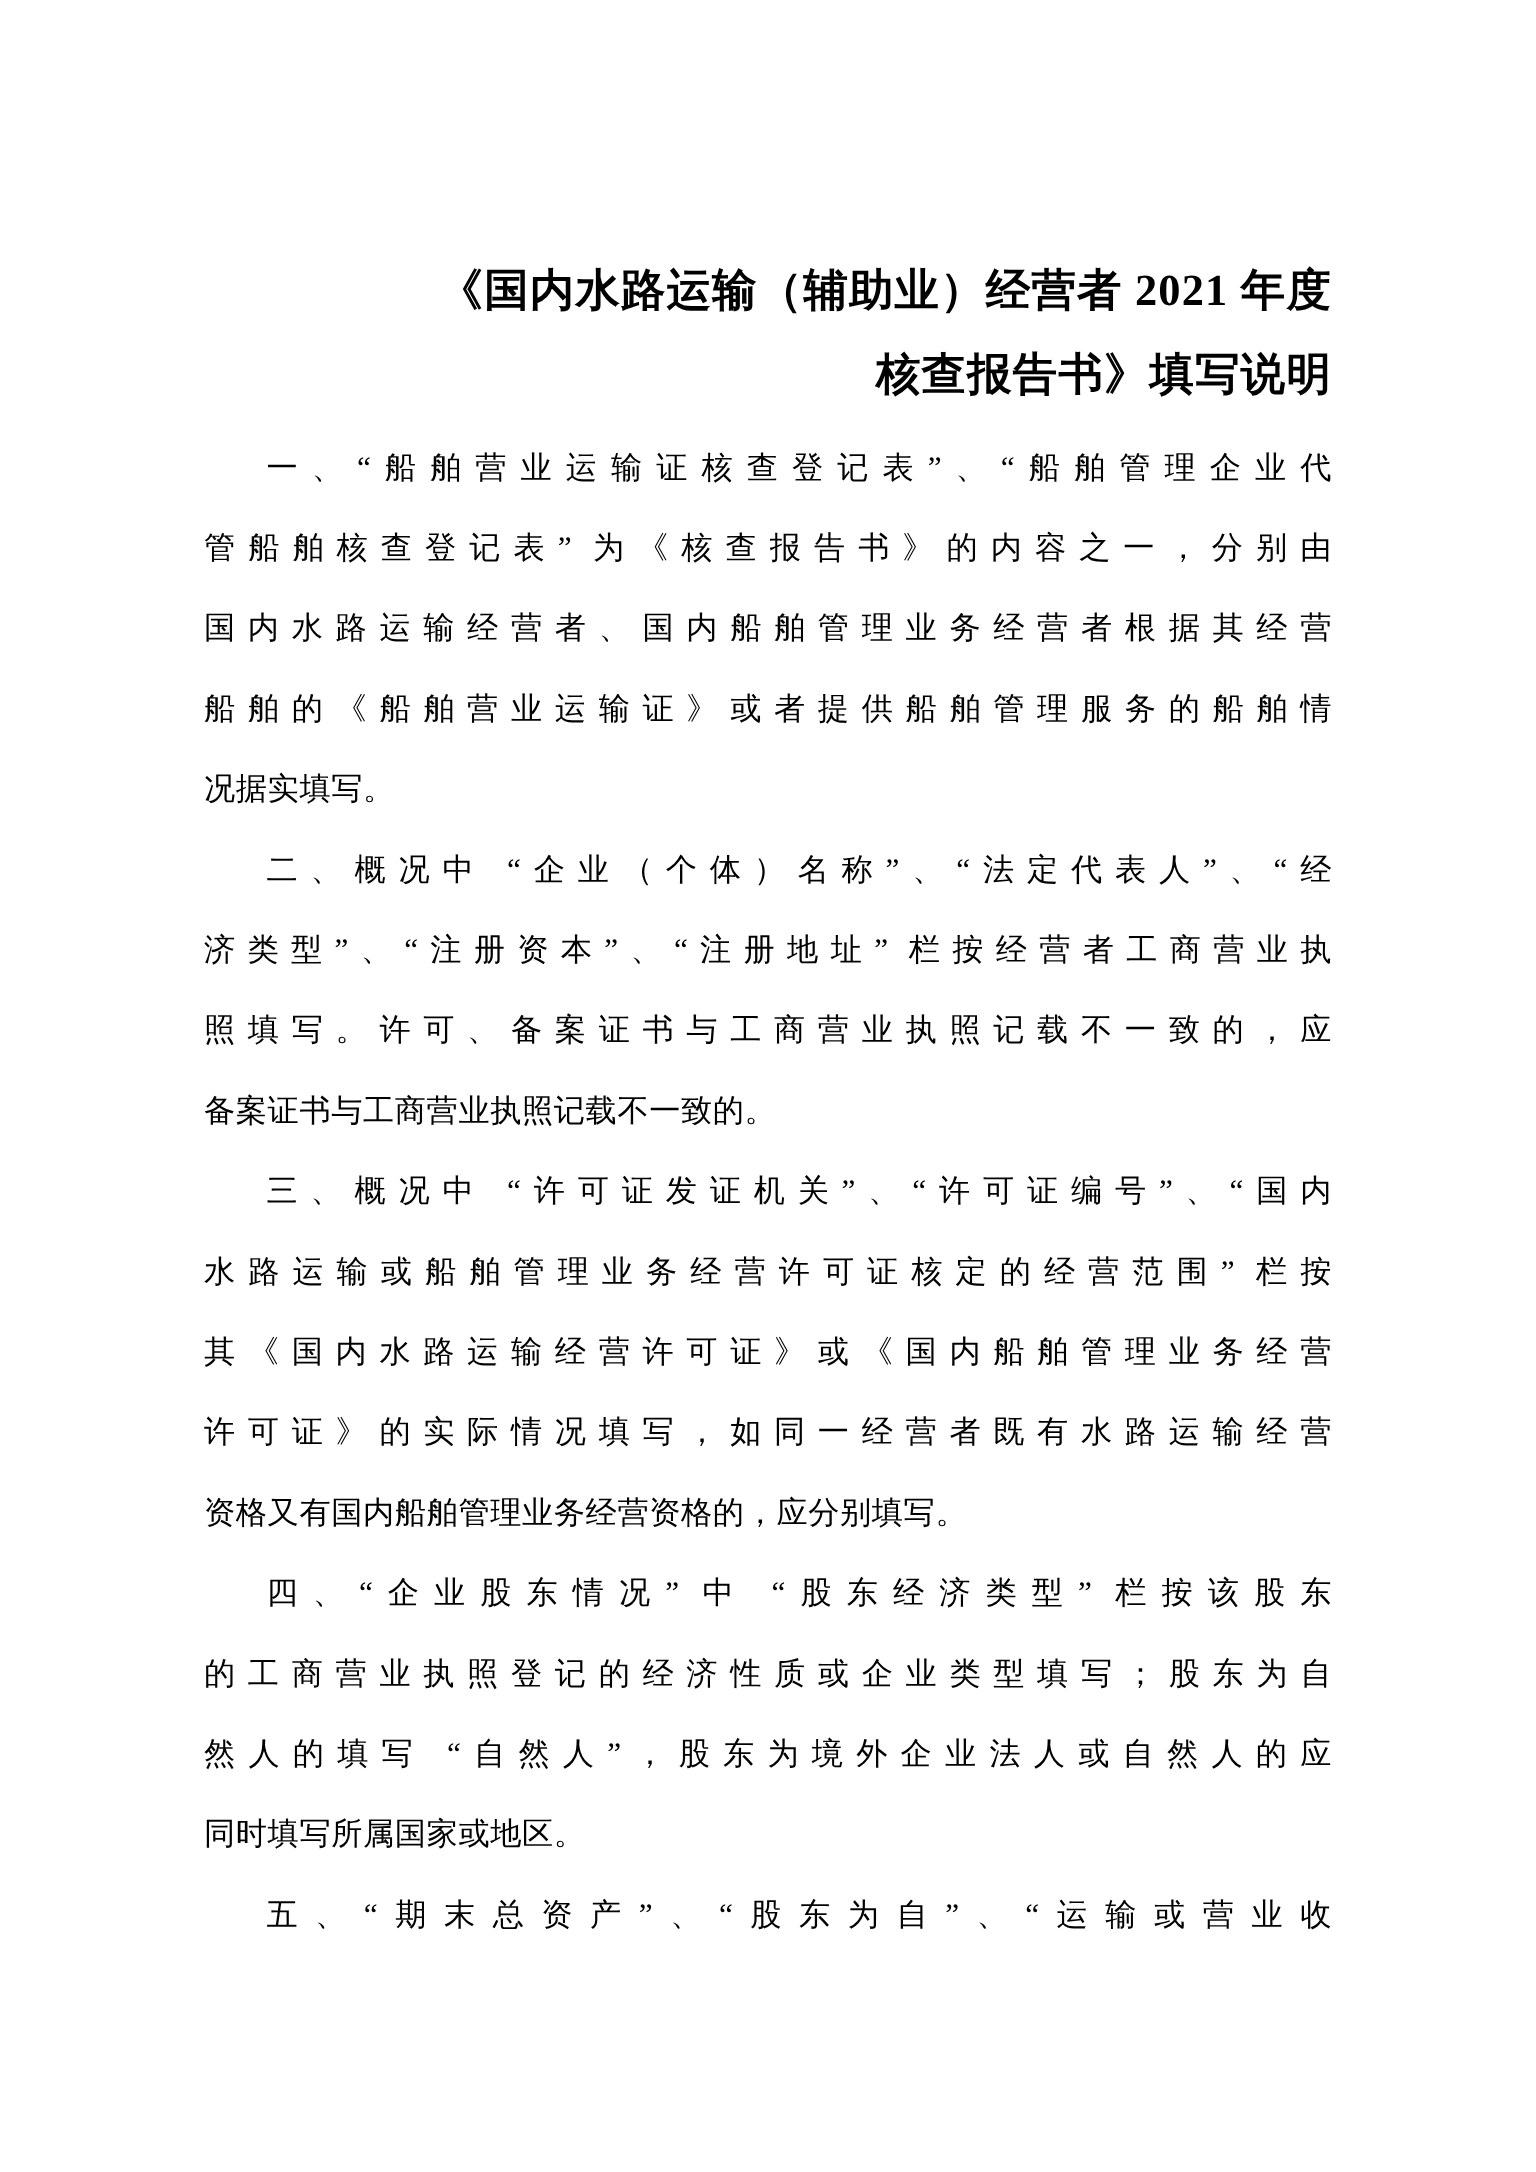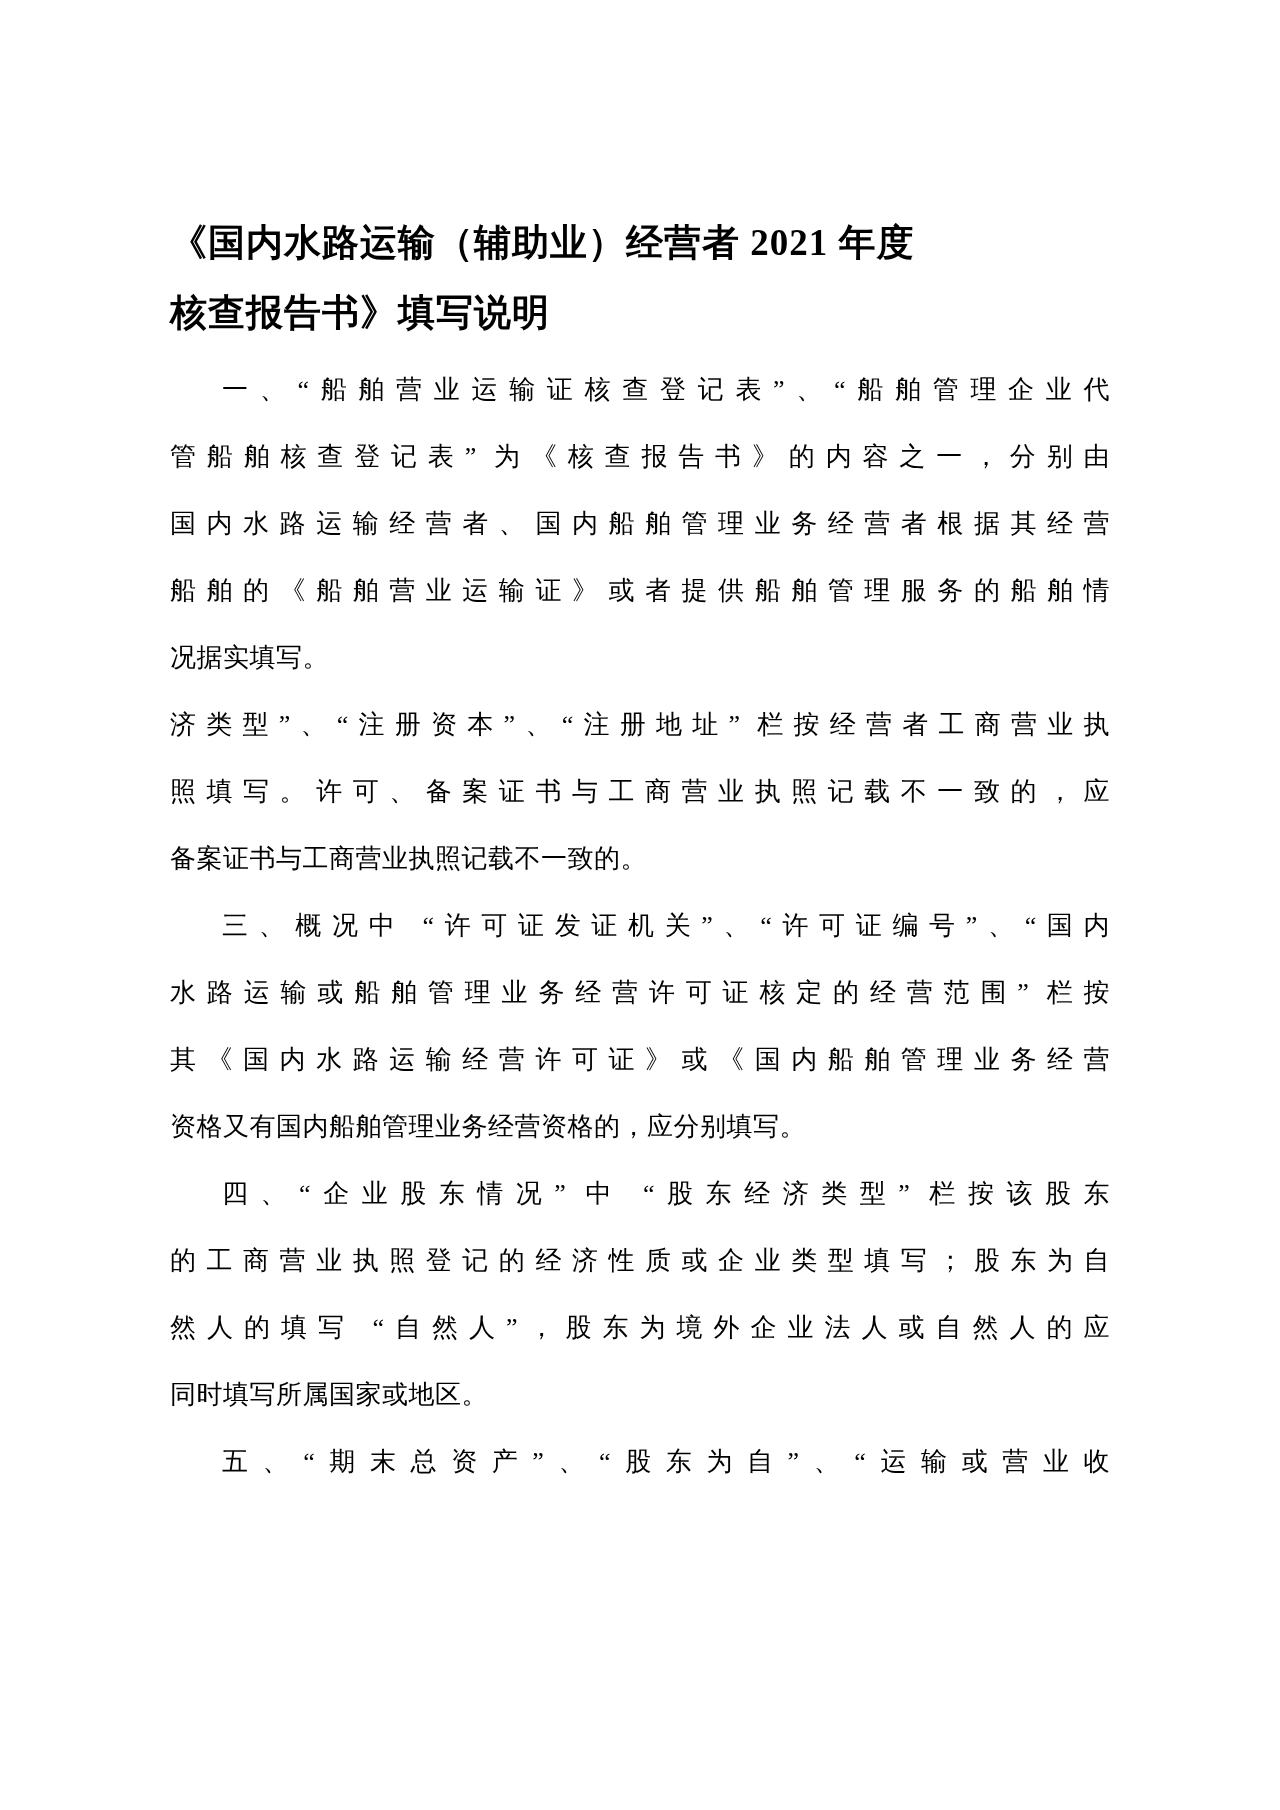--- a/index.html
+++ b/index.html
@@ -16,21 +16,21 @@
   .content {
     position: absolute;
     left: 170px;
     top: 208px;
     width: 940px;
   }
   .doc-title { margin: 0; padding: 0; font-weight: bold; }
   .title-line {
     font-size: 37px;
     line-height: 70px;
-    text-align: left;
+    text-align: right;
     letter-spacing: 1px;
     white-space: nowrap;
   }
   .doc-body { margin-top: 8px; }
   .line {
     font-size: 26px;
     line-height: 67px;
     height: 67px;
     letter-spacing: 0.5px;
     white-space: nowrap;
@@ -54,26 +54,28 @@
     <h1 class="doc-title">
       <div class="title-line">《国内水路运输（辅助业）经营者 2021 年度</div>
       <div class="title-line">核查报告书》填写说明</div>
     </h1>
     <div class="doc-body" id="doc-body">
         <div class="line full first">一、“船舶营业运输证核查登记表”、“船舶管理企业代</div>
         <div class="line full">管船舶核查登记表” 为《核查报告书》的内容之一，分别由</div>
         <div class="line full">国内水路运输经营者、国内船舶管理业务经营者根据其经营</div>
         <div class="line full">船舶的《船舶营业运输证》或者提供船舶管理服务的船舶情</div>
         <div class="line last">况据实填写。</div>
+        <div class="line full first">二、概况中 “企业（个体）名称”、“法定代表人”、“经</div>
         <div class="line full">济类型”、“注册资本”、“注册地址” 栏按经营者工商营业执</div>
         <div class="line full">照填写。许可、备案证书与工商营业执照记载不一致的，应</div>
         <div class="line last">备案证书与工商营业执照记载不一致的。</div>
         <div class="line full first">三、概况中 “许可证发证机关”、“许可证编号”、“国内</div>
         <div class="line full">水路运输或船舶管理业务经营许可证核定的经营范围” 栏按</div>
         <div class="line full">其《国内水路运输经营许可证》或《国内船舶管理业务经营</div>
+        <div class="line full">许可证》的实际情况填写，如同一经营者既有水路运输经营</div>
         <div class="line last">资格又有国内船舶管理业务经营资格的，应分别填写。</div>
         <div class="line full first">四、“企业股东情况” 中 “股东经济类型” 栏按该股东</div>
         <div class="line full">的工商营业执照登记的经济性质或企业类型填写；股东为自</div>
         <div class="line full">然人的填写 “自然人”，股东为境外企业法人或自然人的应</div>
         <div class="line last">同时填写所属国家或地区。</div>
         <div class="line full first">五、“期末总资产”、“股东为自”、“运输或营业收</div>
       </div>
   </div>
 </div>
 

